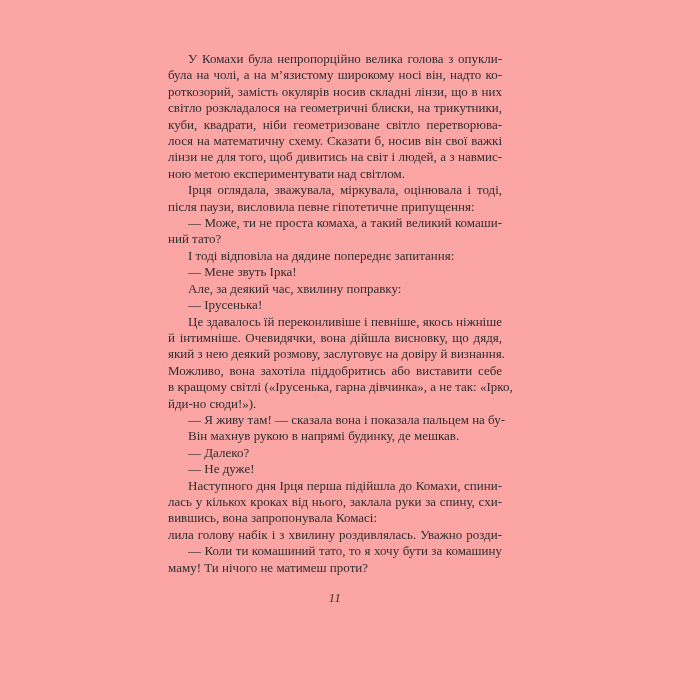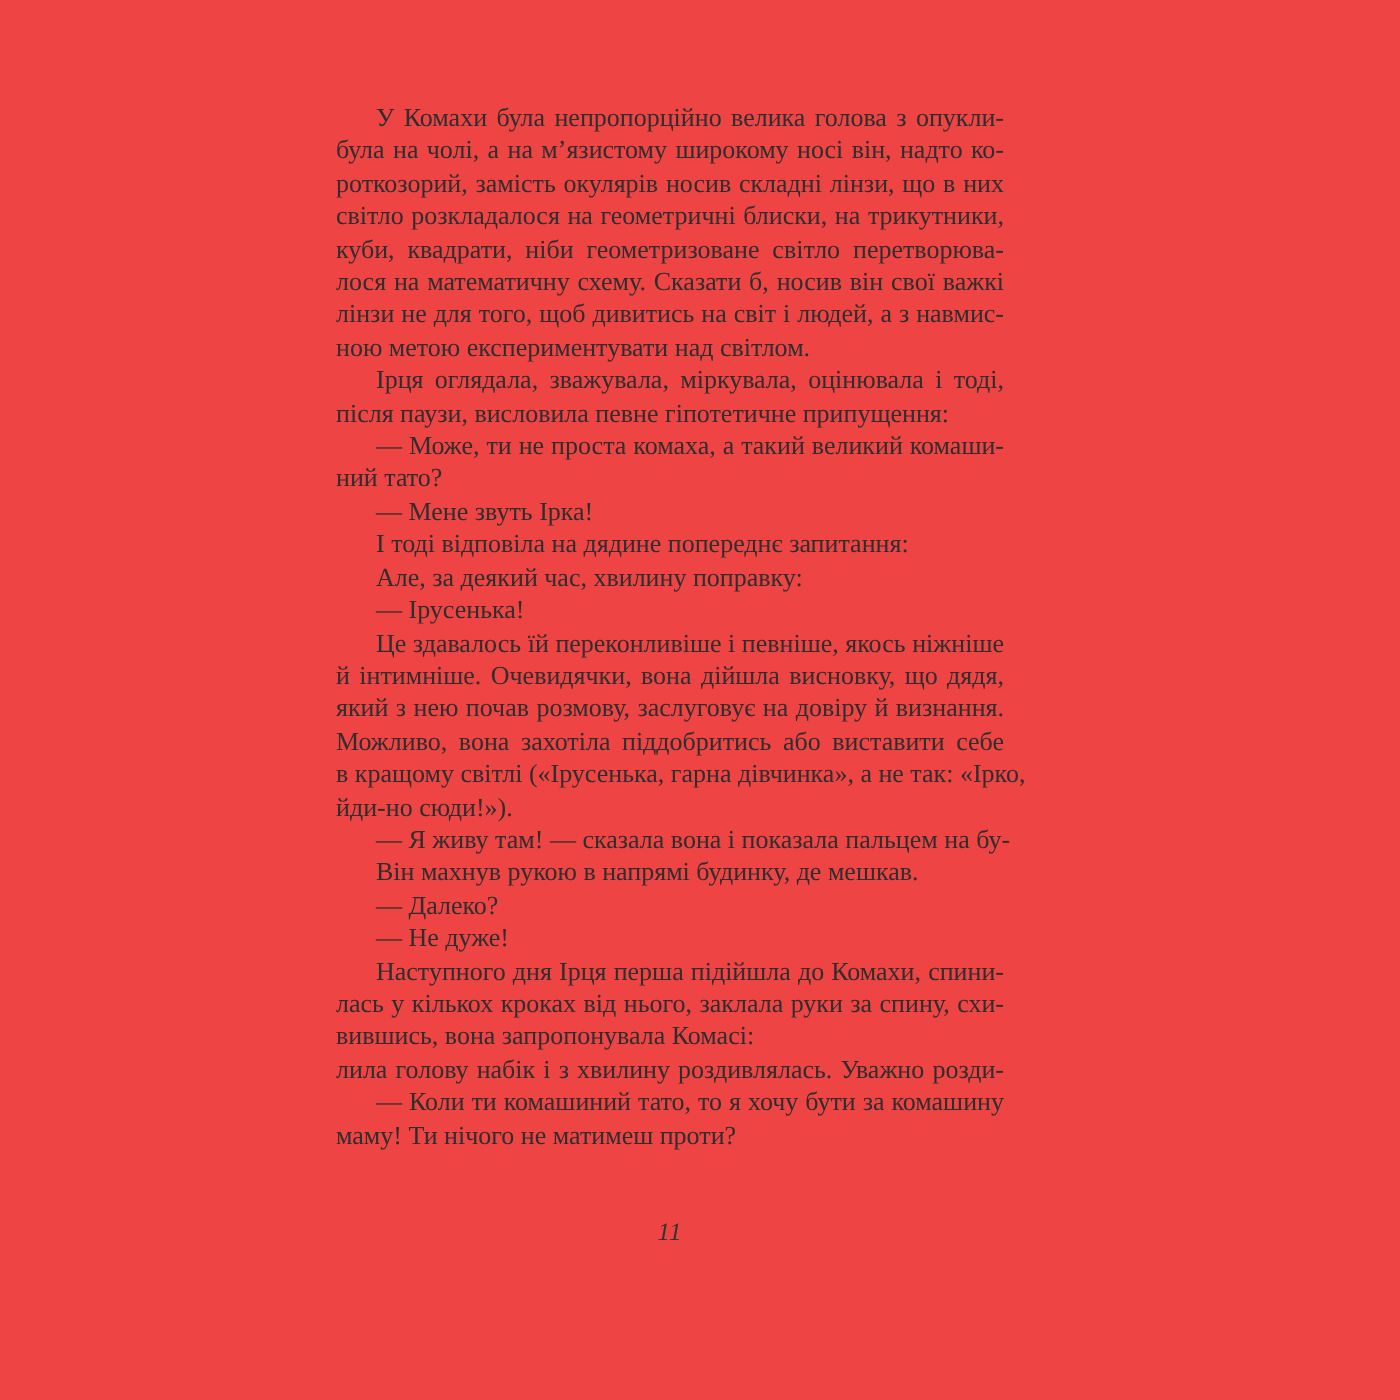--- a/index.html
+++ b/index.html
@@ -4,21 +4,21 @@
 <style>
   html, body {
     margin: 0;
     padding: 0;
     background: #ffffff;
   }
   .page {
     position: relative;
     width: 700px;
     height: 700px;
-    background: #ef4444;
+    background: #fca5a5;
     overflow: hidden;
   }
   .text-block {
     position: absolute;
     left: 168px;
     top: 51px;
     width: 334px;
     font-family: "Liberation Serif", "DejaVu Serif", serif;
     font-size: 13px;
     line-height: 16.4px;
@@ -31,21 +31,21 @@
   }
   
   .j {
     text-align: justify;
     text-align-last: justify;
     white-space: nowrap;
   }
   
   .in { text-indent: 20px; }
   .page-number {
-    margin-top: 32px;
+    margin-top: 14px;
     text-align: center;
     font-style: italic;
     font-size: 12.5px;
     color: #333333;
     letter-spacing: 0.5px;
   }
 </style>
 </head>
 <body>
 
@@ -67,39 +67,39 @@
       <div class="line in j">Ірця оглядала, зважувала, міркувала, оцінювала і тоді,</div>
       <div class="line">після паузи, висловила певне гіпотетичне припущення:</div>
     </div>
 
     <div class="para">
       <div class="line in j">— Може, ти не проста комаха, а такий великий комаши-</div>
       <div class="line">ний тато?</div>
     </div>
 
     <div class="para">
-      <div class="line in">— Мене звуть Ірка!</div>
+      <div class="line in">І тоді відповіла на дядине попереднє запитання:</div>
     </div>
 
     <div class="para">
-      <div class="line in">І тоді відповіла на дядине попереднє запитання:</div>
+      <div class="line in">— Мене звуть Ірка!</div>
     </div>
 
     <div class="para">
       <div class="line in">Але, за деякий час, хвилину поправку:</div>
     </div>
 
     <div class="para">
       <div class="line in">— Ірусенька!</div>
     </div>
 
     <div class="para">
       <div class="line in j">Це здавалось їй переконливіше і певніше, якось ніжніше</div>
       <div class="line j">й інтимніше. Очевидячки, вона дійшла висновку, що дядя,</div>
-      <div class="line j">який з нею почав розмову, заслуговує на довіру й визнання.</div>
+      <div class="line j">який з нею деякий розмову, заслуговує на довіру й визнання.</div>
       <div class="line j">Можливо, вона захотіла піддобритись або виставити себе</div>
       <div class="line j">в кращому світлі («Ірусенька, гарна дівчинка», а не так: «Ірко,</div>
       <div class="line">йди-но сюди!»).</div>
     </div>
 
     <div class="para">
       <div class="line in j">— Я живу там! — сказала вона і показала пальцем на бу-</div>
     </div>
 
 

